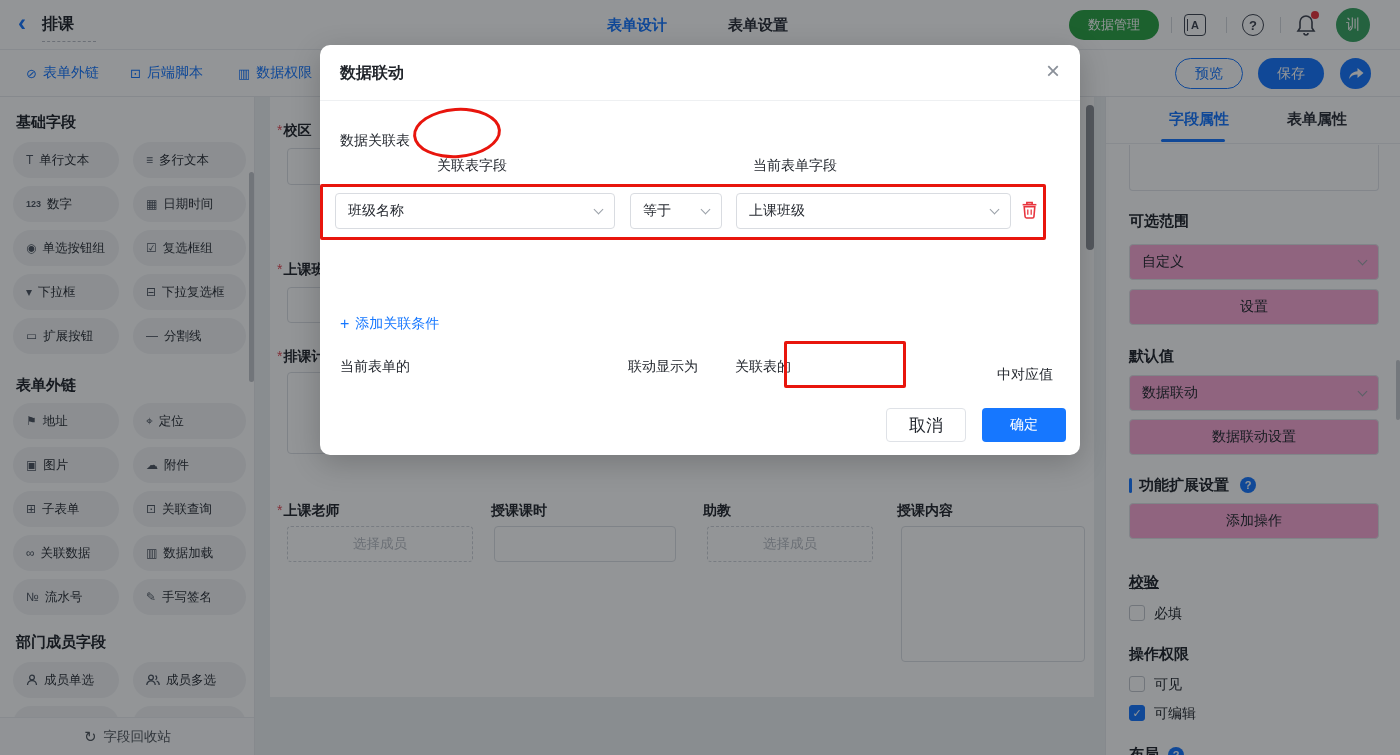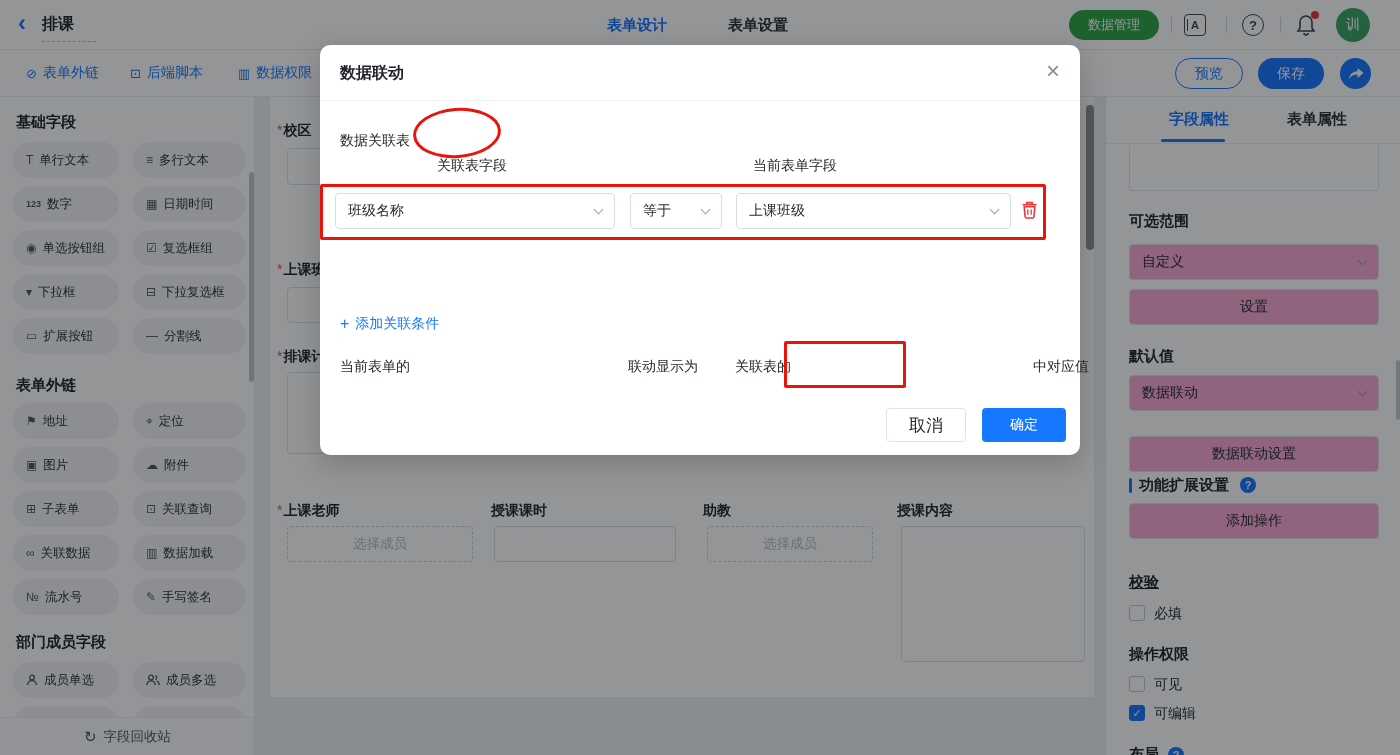--- a/index.html
+++ b/index.html
@@ -299,21 +299,21 @@
       <span>自定义</span>
       <span class="chev"></span>
     </div>
   <div class="p-btn" style="top:192px;">设置</div>
 
   <div class="p-label" style="top:250px;">默认值</div>
   <div class="p-select" style="top:278px;">
       <span>数据联动</span>
       <span class="chev"></span>
     </div>
-  <div class="p-btn" style="top:339px;">数据联动设置</div>
+  <div class="p-btn" style="top:322px;">数据联动设置</div>
 
   <div class="sec-bar" style="top:381px;"></div>
   <div class="sec-title" style="top:379px;">功能扩展设置</div>
   <div class="q-badge" style="left:134px; top:380px;">?</div>
   <div class="p-btn" style="top:406px;">添加操作</div>
 
   <div class="p-label" style="top:476px;text-decoration:underline;">校验</div>
   <div class="cb" style="top:508px;"></div>
   <div class="cb-label" style="top:508px;">必填</div>
 
@@ -362,21 +362,21 @@
   </span>
 
   <div class="add-link">
     <span style="font-size:16px;">+</span>
     <span>添加关联条件</span>
   </div>
 
   <div class="m-text" style="left:20px; top:313px;">当前表单的</div>
   <div class="m-text" style="left:308px; top:313px;">联动显示为</div>
   <div class="m-text" style="left:415px; top:313px;">关联表的</div>
-  <div class="m-text" style="left:677px; top:313px;margin-left:36px;">中对应值</div>
+  <div class="m-text" style="left:677px; top:321px;">中对应值</div>
 
   <div class="m-cancel">取消</div>
   <div class="m-ok">确定</div>
 </div>
 
 <div class="anno anno-ellipse"></div>
 <div class="anno anno-rect1"></div>
 <div class="anno anno-rect2"></div>
 
 </body></html>

